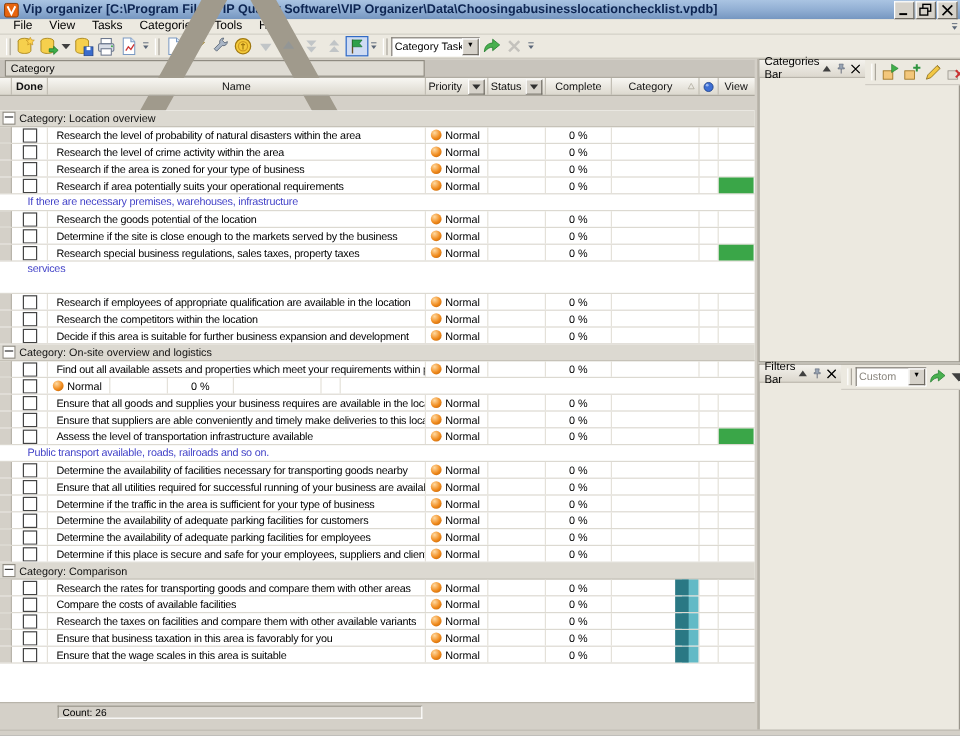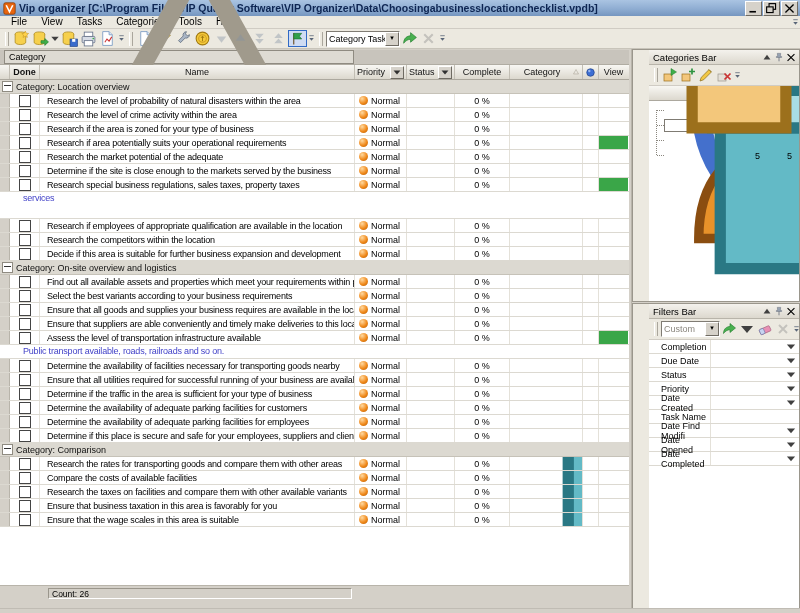--- a/index.html
+++ b/index.html
@@ -52,21 +52,21 @@
   .hbtn svg{width:7px;height:7px;}
   .hcell .sort{width:8px;height:8px;flex:none;}
   .dotic{width:11px;height:11px;}
 
   
   .c-ind{width:10px;}.c-done{width:30px;font-weight:bold;}.c-name{width:315px;}.c-pri{width:52px;}
   .c-stat{width:48px;}.c-comp{width:55px;}.c-cat{width:73px;}.c-dot{width:16px;}.c-info{width:29px;}
   .hcell,.cell{box-sizing:border-box;flex:none;}
 
   
-  .gbody{flex:1;background:#fff;overflow:hidden;}
+  .gbody{flex:1;background:#fff;overflow:hidden;margin-top:12px;}
   .row{display:flex;height:14px;border-bottom:1px solid #dcd9d1;box-sizing:border-box;align-items:stretch;}
   .cell{border-right:1px solid #e4e1d9;display:flex;align-items:center;overflow:hidden;white-space:nowrap;}
   .cell.ind{background:#d4d0c8;border-right:1px solid #b8b4aa;}
   .cell.ctr{justify-content:center;}
   .cb{width:10px;height:10px;border:1px solid #444;background:#fff;margin:0 auto;}
   .nametxt{padding-left:7px;letter-spacing:-0.2px;}
   .ball{width:9px;height:9px;border-radius:50%;background:radial-gradient(circle at 35% 30%,#ffd9a0,#f08a1c 55%,#b35800);margin:0 3px 0 4px;flex:none;}
   .icx{flex:none;display:inline-flex;}
   .icx svg{width:11px;height:11px;}
   .icx.cat svg{width:12px;height:12px;}
@@ -75,21 +75,21 @@
   .exp::after{content:'';position:absolute;left:1px;right:1px;top:3px;height:1px;background:#333;}
   .grouplbl{font-size:9px;color:#111;}
   .row.note{color:#4343c8;padding-left:23px;display:block;line-height:13px;letter-spacing:-0.2px;}
   .row.note.two{height:27px;}
 
   
   .statusbar{height:14px;background:#d4d0c8;border-top:1px solid #b8b4aa;display:flex;align-items:center;}
   .countbox{margin-left:48px;width:304px;height:11px;border:1px solid;border-color:#9a968c #fff #fff #9a968c;font-size:8.5px;line-height:10px;padding-left:3px;box-sizing:border-box;}
 
   
-  .panel{display:flex;flex-direction:column;border:1px solid #9a968c;background:#ece9e0;box-sizing:border-box;padding-left:16px;}
+  .panel{display:flex;flex-direction:row;border:1px solid #9a968c;background:#ece9e0;box-sizing:border-box;}
   .panel.cats{height:253px;}
   .panel.filts{flex:1;margin-top:1px;}
   .ptitle{height:14px;display:flex;align-items:center;background:linear-gradient(180deg,#f4f2ed,#dcd8ce);border-bottom:1px solid #b8b4aa;padding:0 2px 0 4px;font-size:9.5px;}
   .ptitle .pt{flex:1;}
   .pbtn{width:12px;height:11px;display:flex;align-items:center;justify-content:center;flex:none;}
   .pbtn svg{width:9px;height:9px;}
   .ptool{height:20px;display:flex;align-items:center;background:#ece9e0;border-bottom:1px solid #d0ccc4;padding:0 2px;}
   .ptool .tb-btn{width:18px;height:16px;}
   .pcontent{flex:1;background:#fff;overflow:hidden;display:flex;flex-direction:column;}
   .colhdr{height:14px;display:flex;background:linear-gradient(180deg,#f8f7f3,#dcd8ce);border-bottom:1px solid #aca89e;font-size:9px;}
@@ -494,27 +494,30 @@
             <span class="cell c-dot"></span>
             <span class="cell ctr c-info" style="border-right: none;">
               <span class="icx ">
                 <svg viewBox="0 0 16 16" style="width:100%;height:100%;display:block">
                   <path d="M2.5 8a5.5 5.5 0 1 1 3 4.9L2 14.2l1-3.4A5.5 5.5 0 0 1 2.5 8z" fill="#3aa648" stroke="#17702b" stroke-width="0.7"></path>
                   <path d="M5.5 8.4A2.7 2.7 0 0 1 8.2 5.6" stroke="#d6f0d8" fill="none" stroke-width="1.1"></path>
                 </svg>
               </span>
             </span>
           </div>
-          <div class="row">
-            <span class="cell ind c-ind"></span>
-            <span class="cell c-done">
-              <span class="cb"></span>
-            </span>
-            <span class="cell c-name">
-              <span class="nametxt">Research the market potential of the adequate</span>
+          <div class="row note">
+            <div>If there are necessary premises, warehouses, infrastructure</div>
+          </div>
+          <div class="row">
+            <span class="cell ind c-ind"></span>
+            <span class="cell c-done">
+              <span class="cb"></span>
+            </span>
+            <span class="cell c-name">
+              <span class="nametxt">Research the goods potential of the location</span>
             </span>
             <span class="cell c-pri">
               <span class="ball"></span>
               <span>Normal</span>
             </span>
             <span class="cell c-stat">
               <span class="icx " style="margin: 0px 2px 0px 3px;">
                 <svg viewBox="0 0 16 16" style="width:100%;height:100%;display:block">
                   <path d="M3.5 1.5h6l3 3v10h-9z" fill="#fff" stroke="#7a99c2" stroke-width="0.8"></path>
                   <path d="M9.5 1.5v3h3" fill="#d8e6f8" stroke="#7a99c2" stroke-width="0.8"></path>
@@ -762,23 +765,20 @@
                 </svg>
               </span>
             </span>
             <span class="cell c-dot"></span>
             <span class="cell ctr c-info" style="border-right: none;"></span>
           </div>
           <div class="row">
             <span class="cell ind c-ind"></span>
             <span class="cell c-done">
               <span class="cb"></span>
-            </span>
-            <span class="cell c-name">
-              <span class="nametxt">Select the best variants according to your business requirements</span>
             </span>
             <span class="cell c-pri">
               <span class="ball"></span>
               <span>Normal</span>
             </span>
             <span class="cell c-stat">
               <span class="icx " style="margin: 0px 2px 0px 3px;">
                 <svg viewBox="0 0 16 16" style="width:100%;height:100%;display:block">
                   <path d="M3.5 1.5h6l3 3v10h-9z" fill="#fff" stroke="#7a99c2" stroke-width="0.8"></path>
                   <path d="M9.5 1.5v3h3" fill="#d8e6f8" stroke="#7a99c2" stroke-width="0.8"></path>

